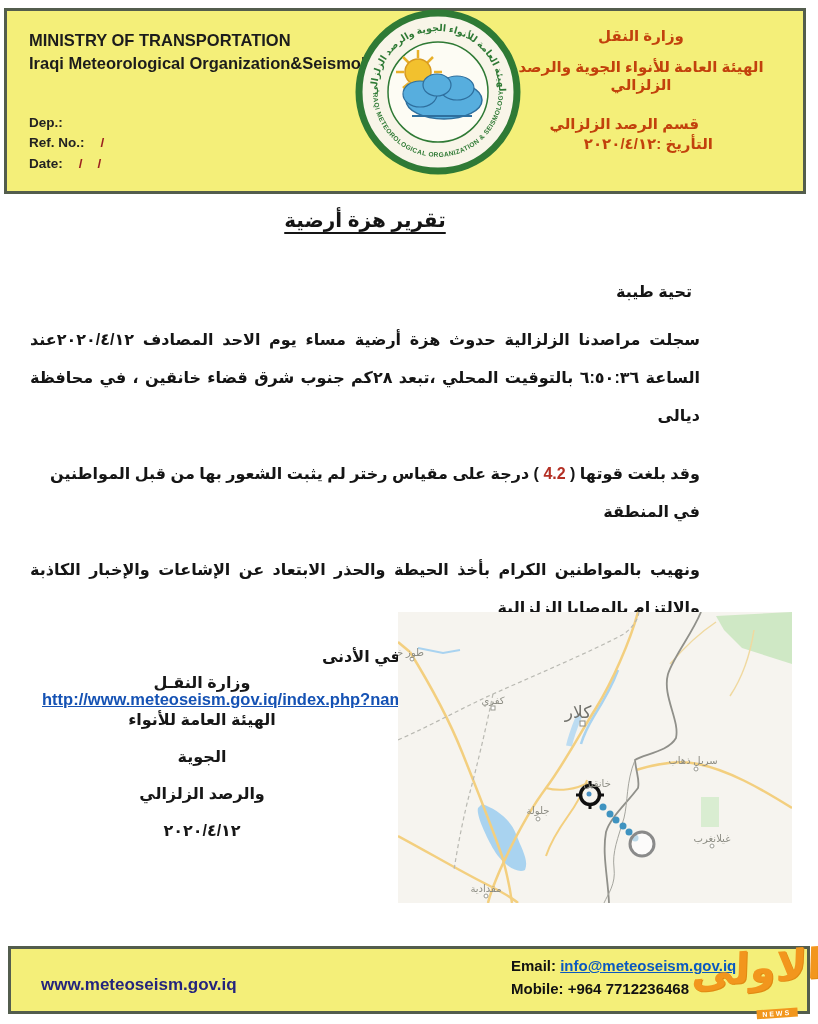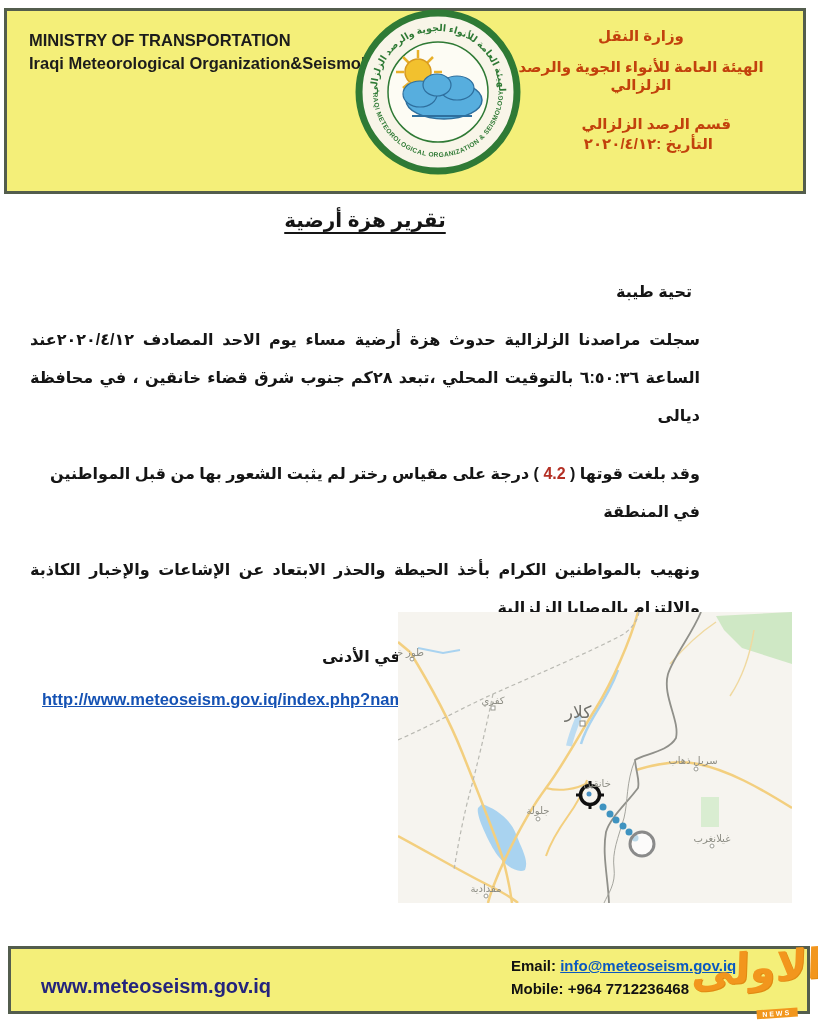--- a/index.html
+++ b/index.html
@@ -16,21 +16,21 @@
 
   
   .logo{position:absolute;left:347px;top:-3px;width:168px;height:168px;}
   .logo svg{width:100%;height:100%;display:block;}
 
   
   .ar-block{position:absolute;right:12px;top:16px;width:300px;direction:rtl;font-weight:bold;
             font-size:15px;color:#c2410c;}
   .ar1{text-align:center;}
   .ar2{text-align:center;margin-top:13px;}
-  .ar3{text-align:right;margin-top:21px;margin-right:60px;}
+  .ar3{text-align:right;margin-top:21px;margin-right:92px;}
   .ar4{text-align:right;margin-top:2px;margin-right:78px;}
 
   
   .content{position:absolute;left:0;top:194px;width:726px;direction:rtl;font-weight:bold;
            padding:0 26px 0 30px;box-sizing:border-box;font-size:16px;color:#151515;}
   .title{ text-align:center;font-size:20px;text-decoration:underline;text-underline-offset:5px;
           margin:14px 0 0 0;}
   .greeting{margin:50px 8px 0 0;}
   .para{margin:20px 0 0 0;line-height:38px;}
   .just{text-align:justify;text-align-last:auto;}
@@ -46,41 +46,46 @@
 
   
   .map{position:absolute;left:398px;top:612px;width:394px;height:291px;overflow:hidden;
        background:#f6f4ef;}
   .map svg{position:absolute;left:0;top:0;}
   .map-label{position:absolute;transform:translate(-50%,-50%);font-size:10px;color:#8c8c83;
              direction:rtl;white-space:nowrap;font-weight:normal;}
   .map-label.big{font-size:17px;color:#70706a;}
 
   
-  .website{position:absolute;left:30px;top:26px;font-weight:bold;font-size:20px;color:#24247d;text-align:right;}
+  .website{position:absolute;left:30px;top:26px;font-weight:bold;font-size:17px;color:#24247d;text-align:right;}
   .contact{position:absolute;left:500px;top:5px;font-weight:bold;font-size:15px;line-height:1.55;color:#111;}
   .contact a{color:#0a58c0;text-decoration:underline;font-weight:bold;}
 
   
   .watermark{position:absolute;right:-4px;top:932px;width:96px;height:86px;z-index:5;
              transform:rotate(-4deg);text-align:center;pointer-events:none;}
   .wm-text{font-size:42px;font-weight:bold;color:#f2961d;direction:rtl;line-height:70px;
            transform:skewX(-6deg);text-shadow:1px 1px 0 #e18a12;}
   .wm-sub{display:inline-block;background:#f2961d;color:#ffffff;font-size:7px;letter-spacing:2px;
           padding:1px 6px;margin-top:-14px;font-weight:bold;}
 </style>
 </head>
 <body>
 
 <div class="page">
 
   <div class="box" id="header-box">
     <div class="en-block">
       <div>MINISTRY OF TRANSPORTATION</div>
       <div>Iraqi Meteorological Organization&amp;Seismology</div>
+    </div>
+    <div class="ref-block">
+      <div><span>Dep.:</span></div>
+      <div><span>Ref. No.:</span><span class="slash">/</span></div>
+      <div><span>Date:</span><span class="slash">/    /</span></div>
     </div>
 
     <div class="logo">
       <svg viewBox="0 0 168 168">
         <circle cx="84" cy="84" r="79" fill="#f8f5e8" stroke="#2f7a35" stroke-width="7"></circle>
         <circle cx="84" cy="84" r="50" fill="#fdfcf4" stroke="#2f7a35" stroke-width="1.5"></circle>
         <defs>
           <path id="arcTop" d="M 23,84 A 61,61 0 0 1 145,84" fill="none"></path>
           <path id="arcBot" d="M 19,84 A 65,65 0 0 0 149,84" fill="none"></path>
         </defs>
@@ -128,20 +133,26 @@
     <div class="greeting">تحية طيبة</div>
     <p class="para just">سجلت مراصدنا الزلزالية حدوث هزة أرضية مساء يوم الاحد المصادف ٢٠٢٠/٤/١٢عند الساعة ٦:٥٠:٣٦ بالتوقيت المحلي ،تبعد ٢٨كم جنوب شرق قضاء خانقين ، في محافظة ديالى</p>
     <p class="para"><span>وقد بلغت قوتها ( </span><span class="red">4.2</span><span> ) درجة على مقياس رختر لم يثبت الشعور بها من قبل المواطنين في المنطقة</span></p>
     <p class="para just">ونهيب بالمواطنين الكرام بأخذ الحيطة والحذر الابتعاد عن الإشاعات والإخبار الكاذبة والالتزام بالوصايا الزلزالية</p>
     <div class="linkline">للإطلاع على الوصايا النقل على الرابط في الأدنى</div>
     <div class="url">
       <a href="#">http://www.meteoseism.gov.iq/index.php?name=pages&amp;op=page&amp;pid=89</a>
     </div>
   </div>
 
+  <div class="signature">
+    <div>وزارة النقـل</div>
+    <div>الهيئة العامة للأنواء الجوية</div>
+    <div>والرصد الزلزالي</div>
+    <div class="sig-date">٢٠٢٠/٤/١٢</div>
+  </div>
 
   <div class="map">
     <svg width="394" height="291" viewBox="0 0 394 291">
       <rect x="0" y="0" width="394" height="291" fill="#f6f4ef"></rect>
 
       <polygon points="318,4 394,0 394,52 344,36 326,18" fill="#cfe8c5"></polygon>
       <rect x="303" y="185" width="18" height="30" fill="#d9edd1"></rect>
 
       <path d="M84,192 C96,196 112,206 118,222 C124,238 131,248 127,258 C119,262 104,252 96,238 C88,224 78,203 80,196 Z" fill="#a9d3f0"></path>
 

